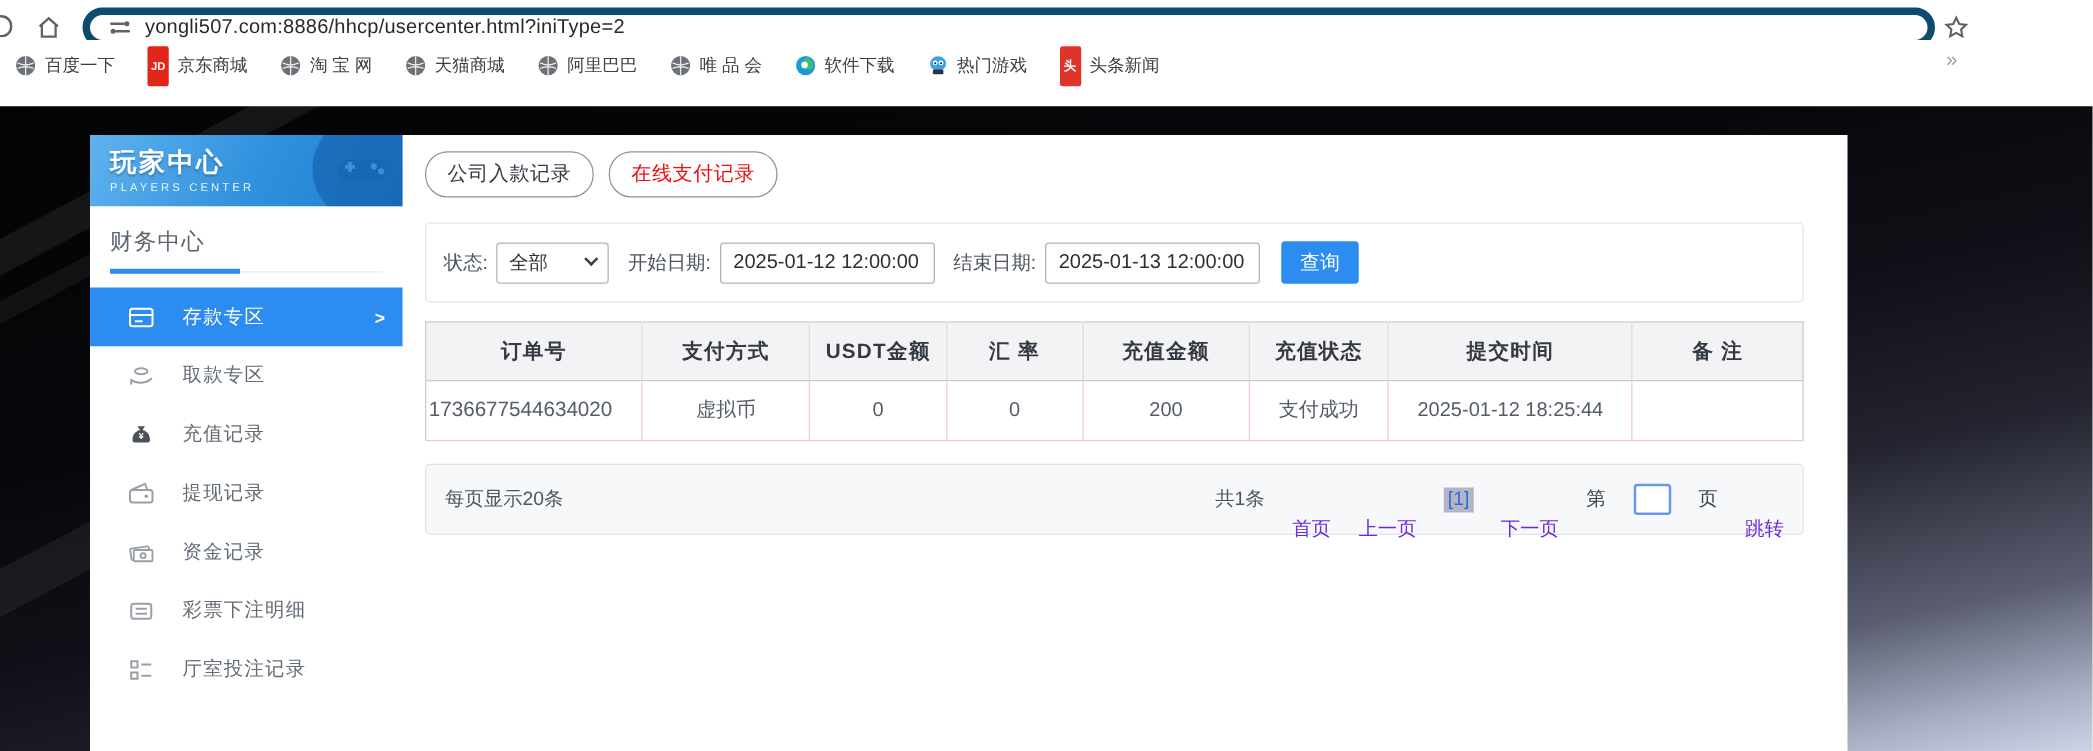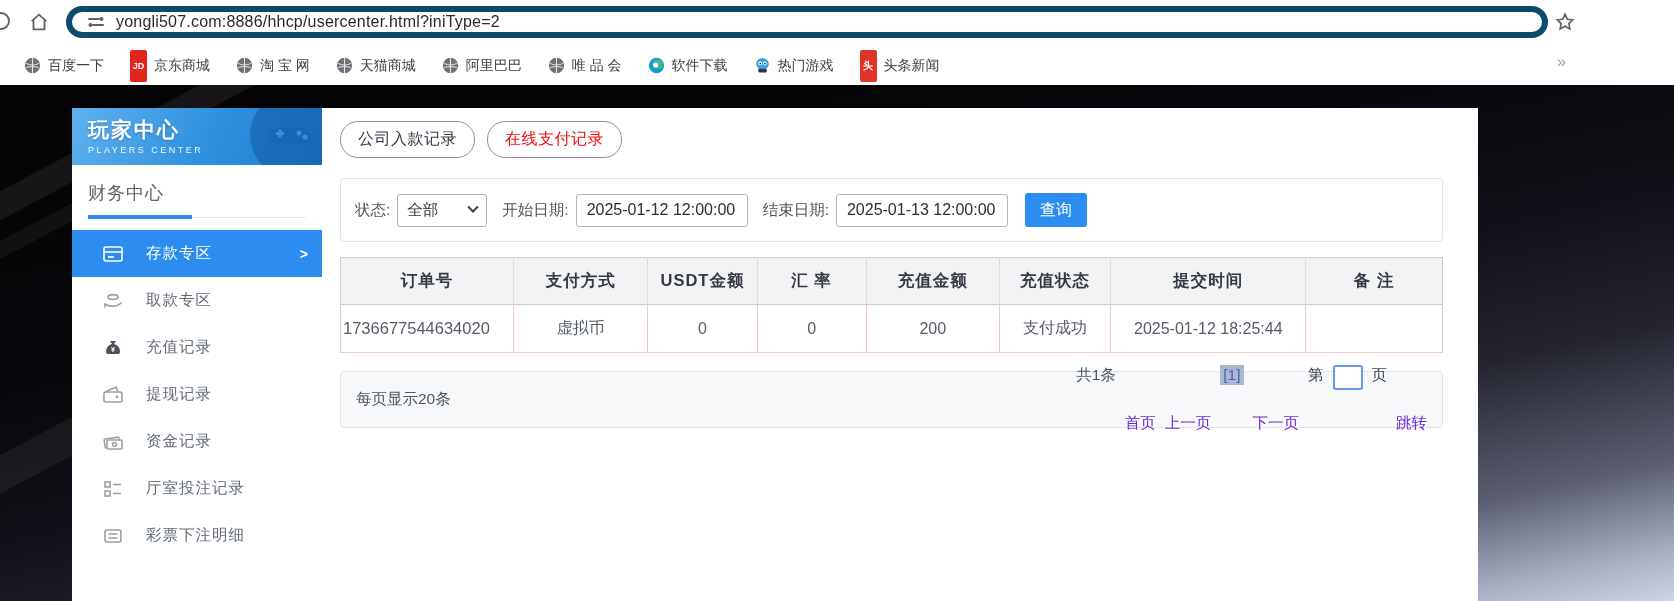--- a/index.html
+++ b/index.html
@@ -12,22 +12,22 @@
     border:2.5px solid #5f6368; border-radius:50%; border-left-color:transparent; }
   .home-btn { position:absolute; left:28px; top:11px; width:22px; height:22px; color:#5f6368; }
   .url-bar { position:absolute; left:66px; top:6px; width:1482px; height:32px;
     border:6px solid #0c4a6e; border-radius:17px; background:#fff;
     display:flex; align-items:center; padding:0 14px; }
   .tune-icon { width:20px; height:20px; margin-right:10px; flex:0 0 auto; }
   .url-text { font-size:16px; color:#27292e; letter-spacing:.2px; }
   .star-btn { position:absolute; left:1554px; top:11px; width:22px; height:22px; color:#5f6368; }
 
   
-  .bookmarks { position:absolute; top:45px; left:0; width:1674px; height:41px; background:#fff;
-    display:flex; align-items:center; padding-left:24px; }
+  .bookmarks { position:absolute; top:32px; left:0; width:1674px; height:41px; background:#fff;
+    display:flex; align-items:center; padding-left:12px; }
   .bm { display:flex; align-items:center; margin-right:26px; cursor:pointer; }
   .bm .fav { width:17px; height:17px; margin-right:7px; flex:0 0 auto; display:flex;
     align-items:center; justify-content:center; }
   .bm .lbl { font-size:14px; color:#3c4043; white-space:nowrap; }
   .fav-sq { width:17px; height:32px; border-radius:2px; color:#fff; font-weight:bold;
     font-size:9px; display:flex; align-items:center; justify-content:center; }
   .bm-overflow { position:absolute; right:108px; top:8px; color:#9aa0a6; font-size:16px; }
 
   
   .page-bg { position:absolute; top:85px; left:0; width:1674px; height:516px; overflow:hidden;
@@ -89,21 +89,21 @@
   table.rec th { background:#f3f3f6; border-bottom:1px solid #c9cbd0; border-left:1px solid #ecd6d6;
     font-size:16.5px; color:#333a44; font-weight:bold; height:47px; letter-spacing:1px; }
   table.rec td { border-left:1px solid #f2c9c9; border-bottom:1px solid #f2c9c9;
     font-size:16px; color:#555c66; height:48px; text-align:center; }
   table.rec th:first-child, table.rec td:first-child { border-left:none; }
   table.rec td.ord { text-align:left; padding-left:2px; font-size:16.5px; }
 
   .pager { margin-top:18px; height:57px; background:#f7f8fa; border:1px solid #e2e3e8; border-radius:4px;
     display:flex; align-items:center; padding:0 15px; }
   .pp-left { font-size:15.5px; color:#4e5560; }
-  .pp-right { margin-left:auto; display:flex; align-items:flex-start; gap:9px; font-size:15.5px; }
+  .pp-right { margin-left:auto; display:flex; align-items:center; gap:22px; font-size:15.5px; }
   .pp-total { color:#4e5560; }
   .plink { color:#6d28d9; cursor:pointer; text-decoration:none;margin-top:48px; }
   .pcur { color:#2e6cd9; background:#b3b4c6; padding:1px 3px; }
   .ptext { color:#3c434d; }
   .pinput { width:30px; height:25px; border:2px solid #6b97ea; border-radius:3px; background:#fff;
     font-size:14px; text-align:center; }
 </style>
 </head>
 <body>
 
@@ -273,34 +273,34 @@
       <li class="mi">
         <svg class="ic" viewBox="0 0 22 22" fill="none" stroke="#9aa0a8" stroke-width="1.5">
             <rect x="2.5" y="7" width="15" height="9" rx="1" transform="rotate(-8 10 11)"></rect>
             <rect x="5" y="9" width="15" height="9" rx="1" fill="#fff"></rect>
             <circle cx="12.5" cy="13.5" r="2"></circle>
           </svg>
         <span class="ml">资金记录</span>
       </li>
       <li class="mi">
         <svg class="ic" viewBox="0 0 22 22" fill="none" stroke="#9aa0a8" stroke-width="1.6">
+            <rect x="3" y="5" width="16" height="12" rx="2"></rect>
+            <line x1="6.5" y1="9" x2="15.5" y2="9"></line>
+            <line x1="6.5" y1="13" x2="15.5" y2="13"></line>
+          </svg>
+        <span class="ml">彩票下注明细</span>
+      </li>
+      <li class="mi">
+        <svg class="ic" viewBox="0 0 22 22" fill="none" stroke="#9aa0a8" stroke-width="1.6">
             <rect x="3" y="4" width="5" height="5"></rect>
             <line x1="11" y1="6.5" x2="19" y2="6.5"></line>
             <rect x="3" y="13" width="5" height="5"></rect>
             <line x1="11" y1="15.5" x2="19" y2="15.5"></line>
           </svg>
         <span class="ml">厅室投注记录</span>
-      </li>
-      <li class="mi">
-        <svg class="ic" viewBox="0 0 22 22" fill="none" stroke="#9aa0a8" stroke-width="1.6">
-            <rect x="3" y="5" width="16" height="12" rx="2"></rect>
-            <line x1="6.5" y1="9" x2="15.5" y2="9"></line>
-            <line x1="6.5" y1="13" x2="15.5" y2="13"></line>
-          </svg>
-        <span class="ml">彩票下注明细</span>
       </li>
     </ul>
   </div>
 
   <div class="main">
 
     <div class="tabs">
       <button class="tab">公司入款记录</button>
       <button class="tab active">在线支付记录</button>
     </div>

